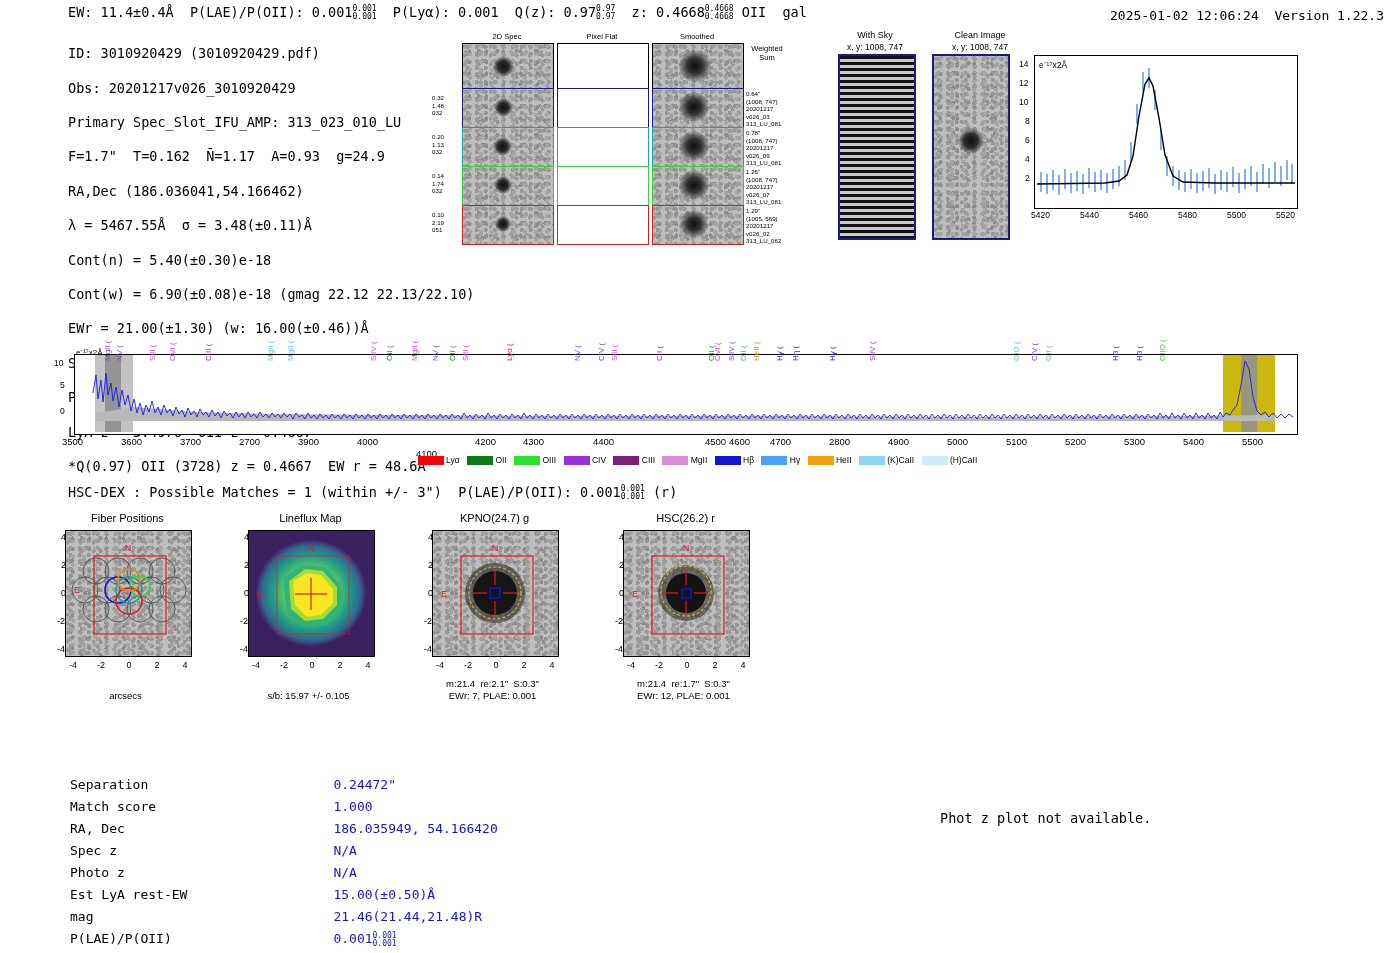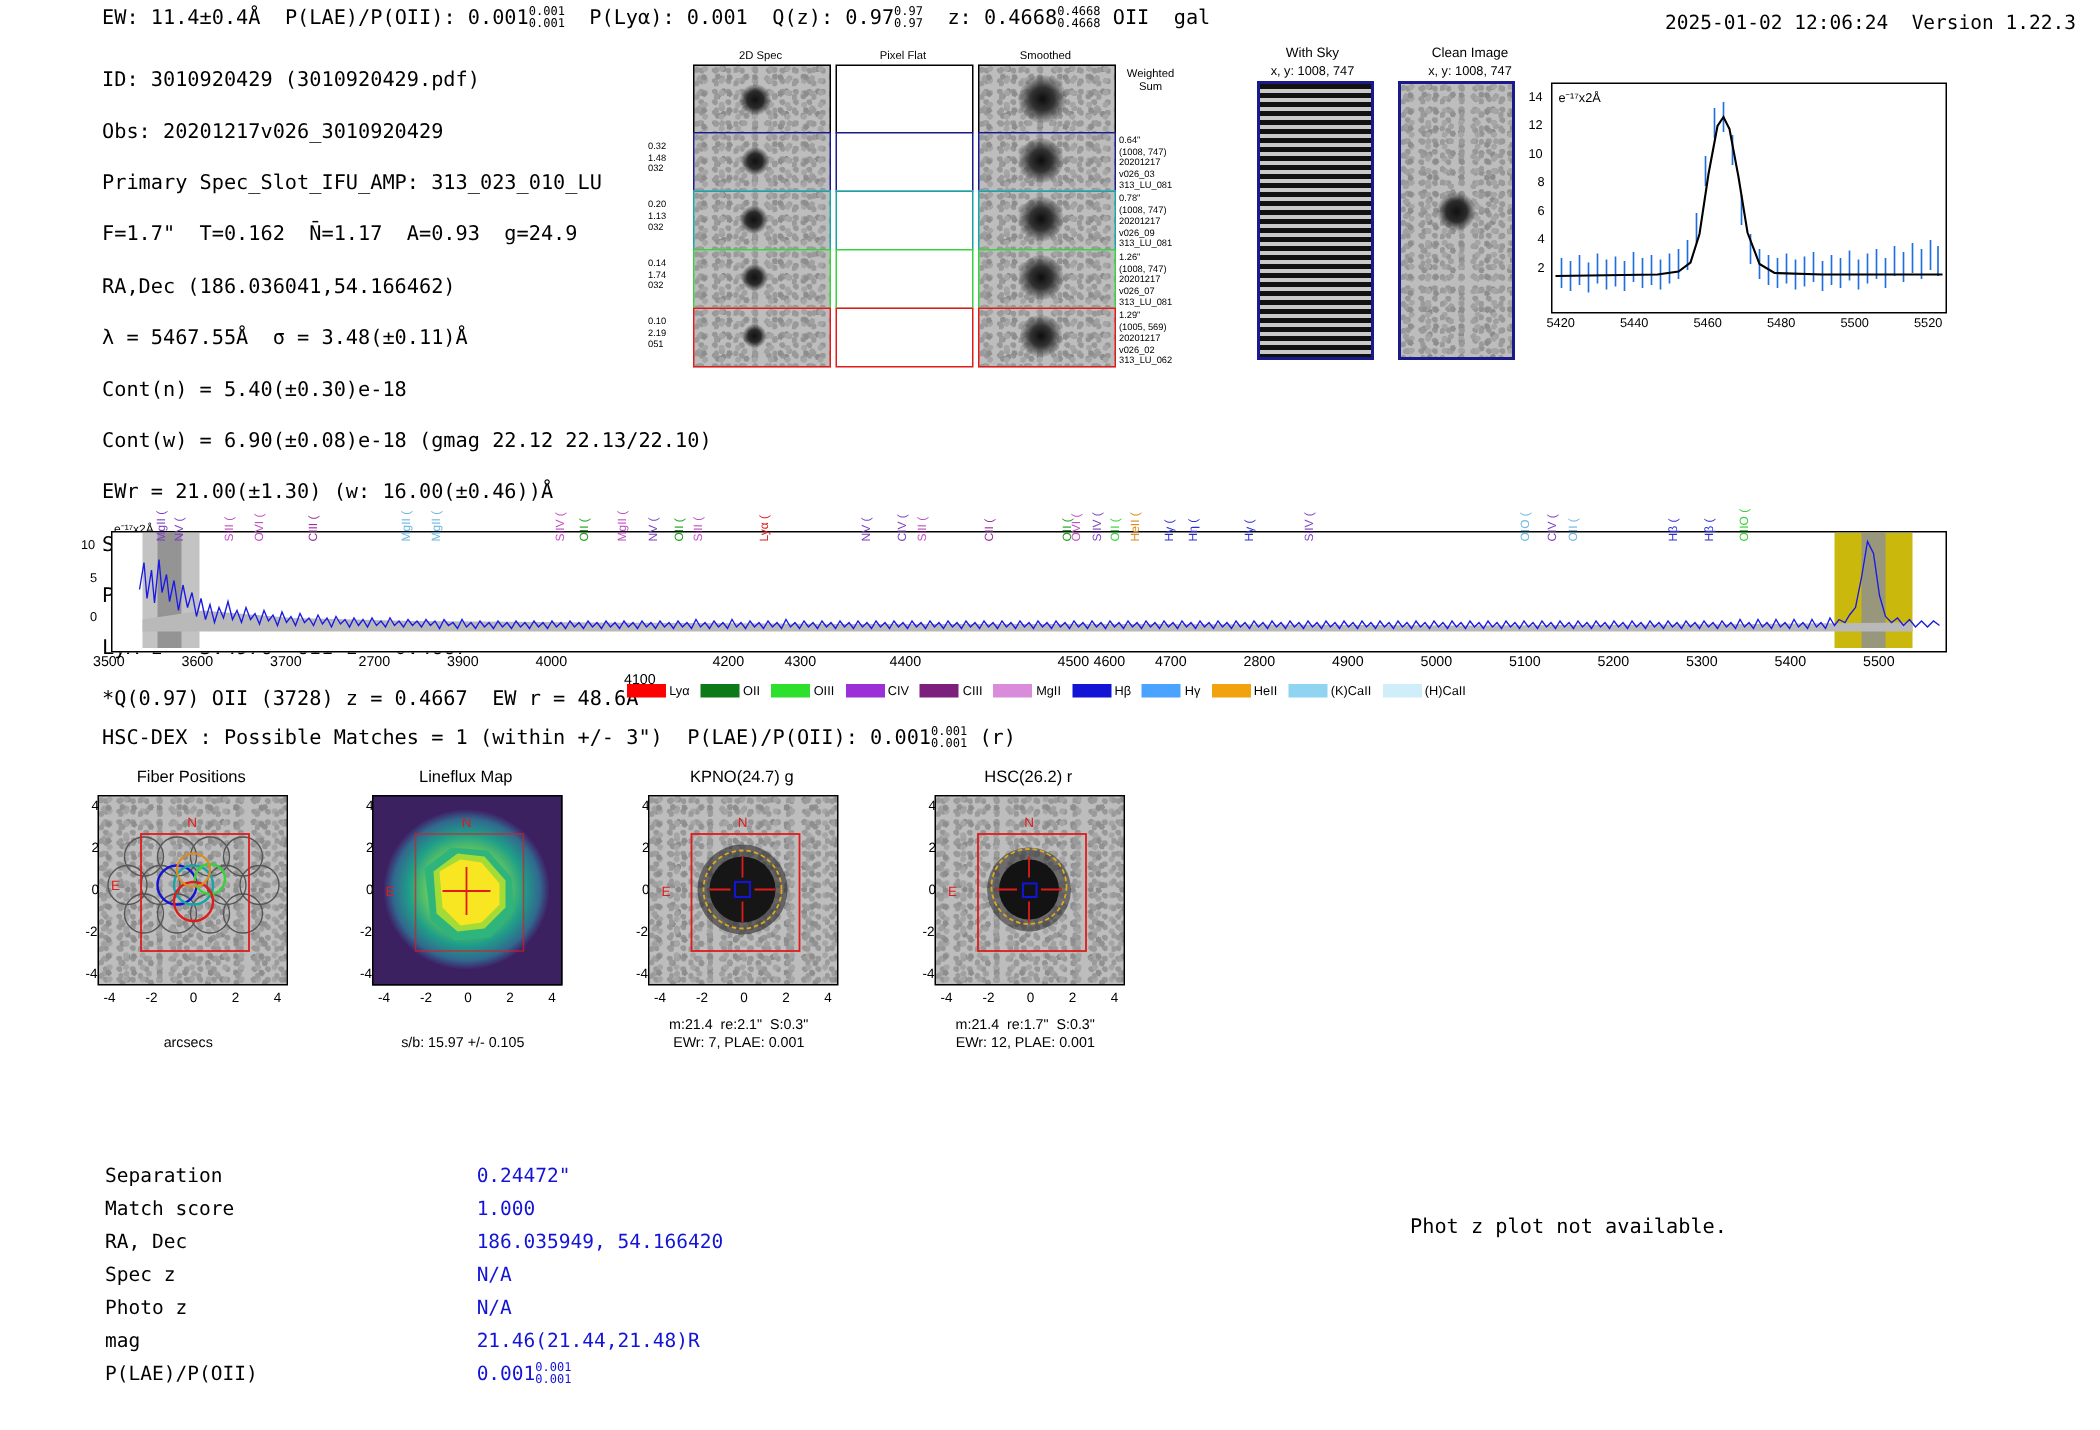--- a/index.html
+++ b/index.html
@@ -500,20 +500,24 @@
       </tr>
     <tr>
         <td class="lbl">Spec z</td>
         <td class="val" style="padding-left:130px;">N/A</td>
       </tr>
     <tr>
         <td class="lbl">Photo z</td>
         <td class="val" style="padding-left:130px;">N/A</td>
       </tr>
     <tr>
+        <td class="lbl">Est LyA rest-EW</td>
+        <td class="val" style="padding-left:130px;">15.00(±0.50)Å</td>
+      </tr>
+    <tr>
         <td class="lbl">mag</td>
         <td class="val" style="padding-left:130px;">21.46(21.44,21.48)R</td>
       </tr>
     <tr>
         <td class="lbl">P(LAE)/P(OII)</td>
         <td class="val" style="padding-left:130px;"><span>0.001</span><span class="frac"><span>0.001</span><br><span>0.001</span></span></td>
       </tr>
   </tbody>
 </table>
 

